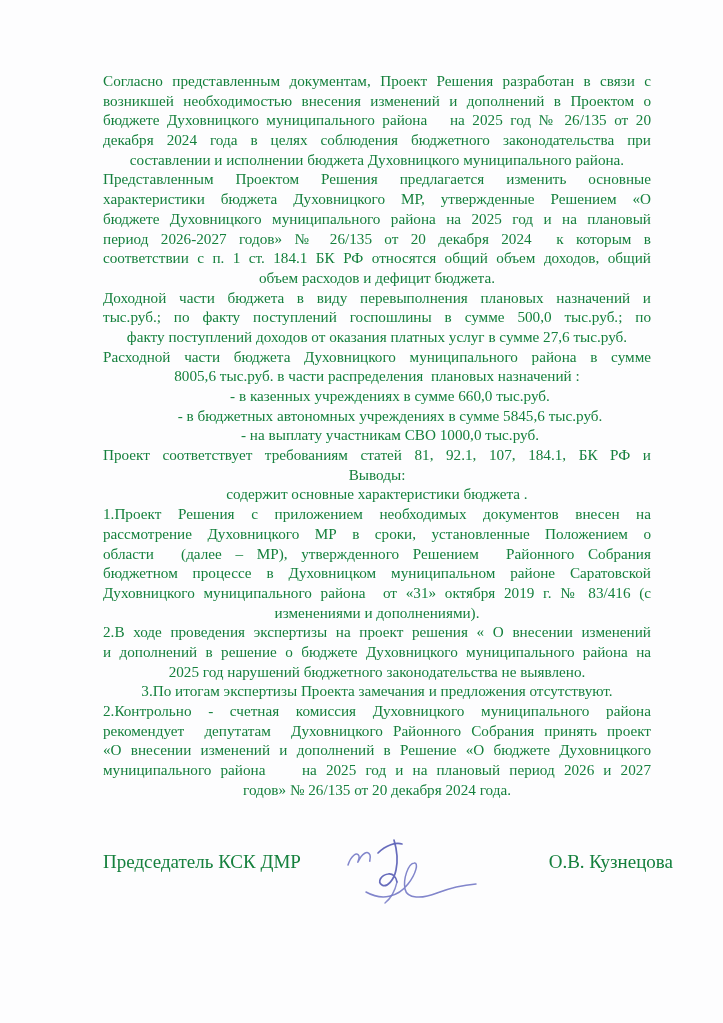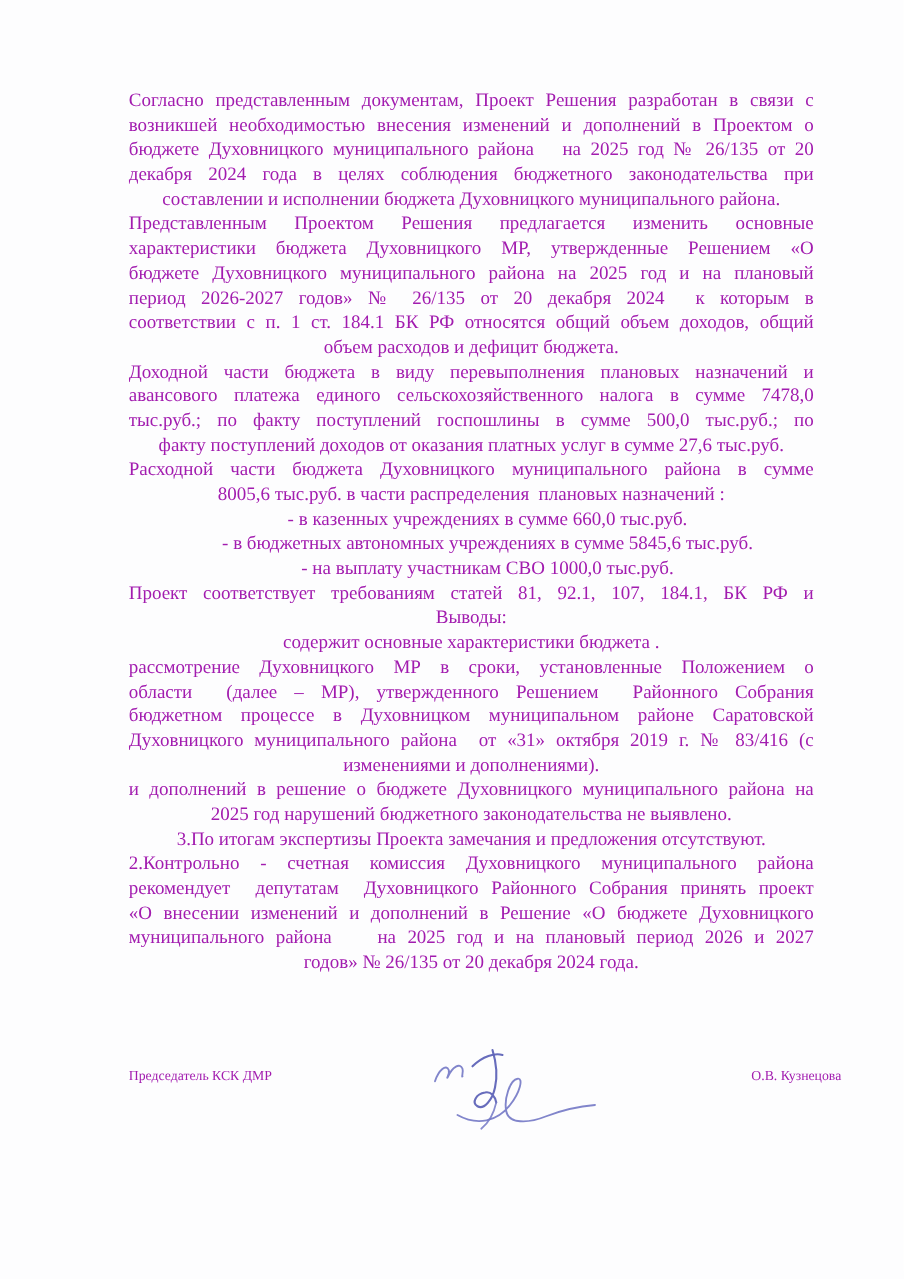--- a/index.html
+++ b/index.html
@@ -5,21 +5,21 @@
   html, body { margin: 0; padding: 0; }
   body {
     width: 723px; height: 1023px;
     background: #ffffff;
     font-family: "Liberation Serif", "DejaVu Serif", serif;
   }
   .page {
     position: relative;
     width: 723px; height: 1023px;
     background: #fdfdfe;
-    color: #a21caf;
+    color: #15803d;
     overflow: hidden;
   }
   .doc-body {
     position: absolute;
     left: 103px; top: 71px;
     width: 548px;
     font-size: 15.2px;
   }
   .line {
     height: 19.7px;
@@ -32,21 +32,21 @@
     text-align: justify;
     text-align-last: justify;
   }
   .line.ind { padding-left: 26px; }
   .sig-row {
     position: absolute;
     left: 103px; top: 851px;
     width: 570px;
     display: flex;
     justify-content: space-between;
-    font-size: 11px;
+    font-size: 19px;
     line-height: 21px;
   }
   .sig-svg {
     position: absolute;
     left: 340px; top: 835px;
     width: 140px; height: 72px;
   }
   .sig-svg path {
     fill: none;
     stroke-linecap: round;
@@ -64,36 +64,37 @@
       <div class="line j">бюджете Духовницкого муниципального района&nbsp;&nbsp; на 2025 год № 26/135 от 20</div>
       <div class="line j">декабря 2024 года в целях соблюдения бюджетного законодательства при</div>
       <div class="line">составлении и исполнении бюджета Духовницкого муниципального района.</div>
       <div class="line j">Представленным Проектом Решения предлагается изменить основные</div>
       <div class="line j">характеристики бюджета Духовницкого МР, утвержденные Решением «О</div>
       <div class="line j">бюджете Духовницкого муниципального района на 2025 год и на плановый</div>
       <div class="line j">период 2026-2027 годов» № 26/135 от 20 декабря 2024&nbsp; к которым в</div>
       <div class="line j">соответствии с п. 1 ст. 184.1 БК РФ относятся общий объем доходов, общий</div>
       <div class="line">объем расходов и дефицит бюджета.</div>
       <div class="line j">Доходной части бюджета в виду перевыполнения плановых назначений и</div>
-      <div class="line j">авансового платежа единого сельскохозяйственного налога в сумме 7478,0</div>
       <div class="line j">тыс.руб.; по факту поступлений госпошлины в сумме 500,0 тыс.руб.; по</div>
       <div class="line">факту поступлений доходов от оказания платных услуг в сумме 27,6 тыс.руб.</div>
       <div class="line j">Расходной части бюджета Духовницкого муниципального района в сумме</div>
       <div class="line">8005,6 тыс.руб. в части распределения&nbsp; плановых назначений :</div>
       <div class="line ind">- в казенных учреждениях в сумме 660,0 тыс.руб.</div>
       <div class="line ind">- в бюджетных автономных учреждениях в сумме 5845,6 тыс.руб.</div>
       <div class="line ind">- на выплату участникам СВО 1000,0 тыс.руб.</div>
       <div class="line j">Проект соответствует требованиям статей 81, 92.1, 107, 184.1, БК РФ и</div>
       <div class="line">Выводы:</div>
       <div class="line">содержит основные характеристики бюджета .</div>
+      <div class="line j">1.Проект Решения с приложением необходимых документов внесен на</div>
       <div class="line j">рассмотрение Духовницкого МР в сроки, установленные Положением о</div>
       <div class="line j">области&nbsp; (далее – МР), утвержденного Решением&nbsp; Районного Собрания</div>
       <div class="line j">бюджетном процессе в Духовницком муниципальном районе Саратовской</div>
       <div class="line j">Духовницкого муниципального района&nbsp; от «31» октября 2019 г. № 83/416 (с</div>
       <div class="line">изменениями и дополнениями).</div>
+      <div class="line j">2.В ходе проведения экспертизы на проект решения « О внесении изменений</div>
       <div class="line j">и дополнений в решение о бюджете Духовницкого муниципального района на</div>
       <div class="line">2025 год нарушений бюджетного законодательства не выявлено.</div>
       <div class="line">3.По итогам экспертизы Проекта замечания и предложения отсутствуют.</div>
       <div class="line j">2.Контрольно - счетная комиссия Духовницкого муниципального района</div>
       <div class="line j">рекомендует&nbsp; депутатам&nbsp; Духовницкого Районного Собрания принять проект</div>
       <div class="line j">«О внесении изменений и дополнений в Решение «О бюджете Духовницкого</div>
       <div class="line j">муниципального района&nbsp;&nbsp;&nbsp; на 2025 год и на плановый период 2026 и 2027</div>
       <div class="line">годов» № 26/135 от 20 декабря 2024 года.</div>
     </div>
 

